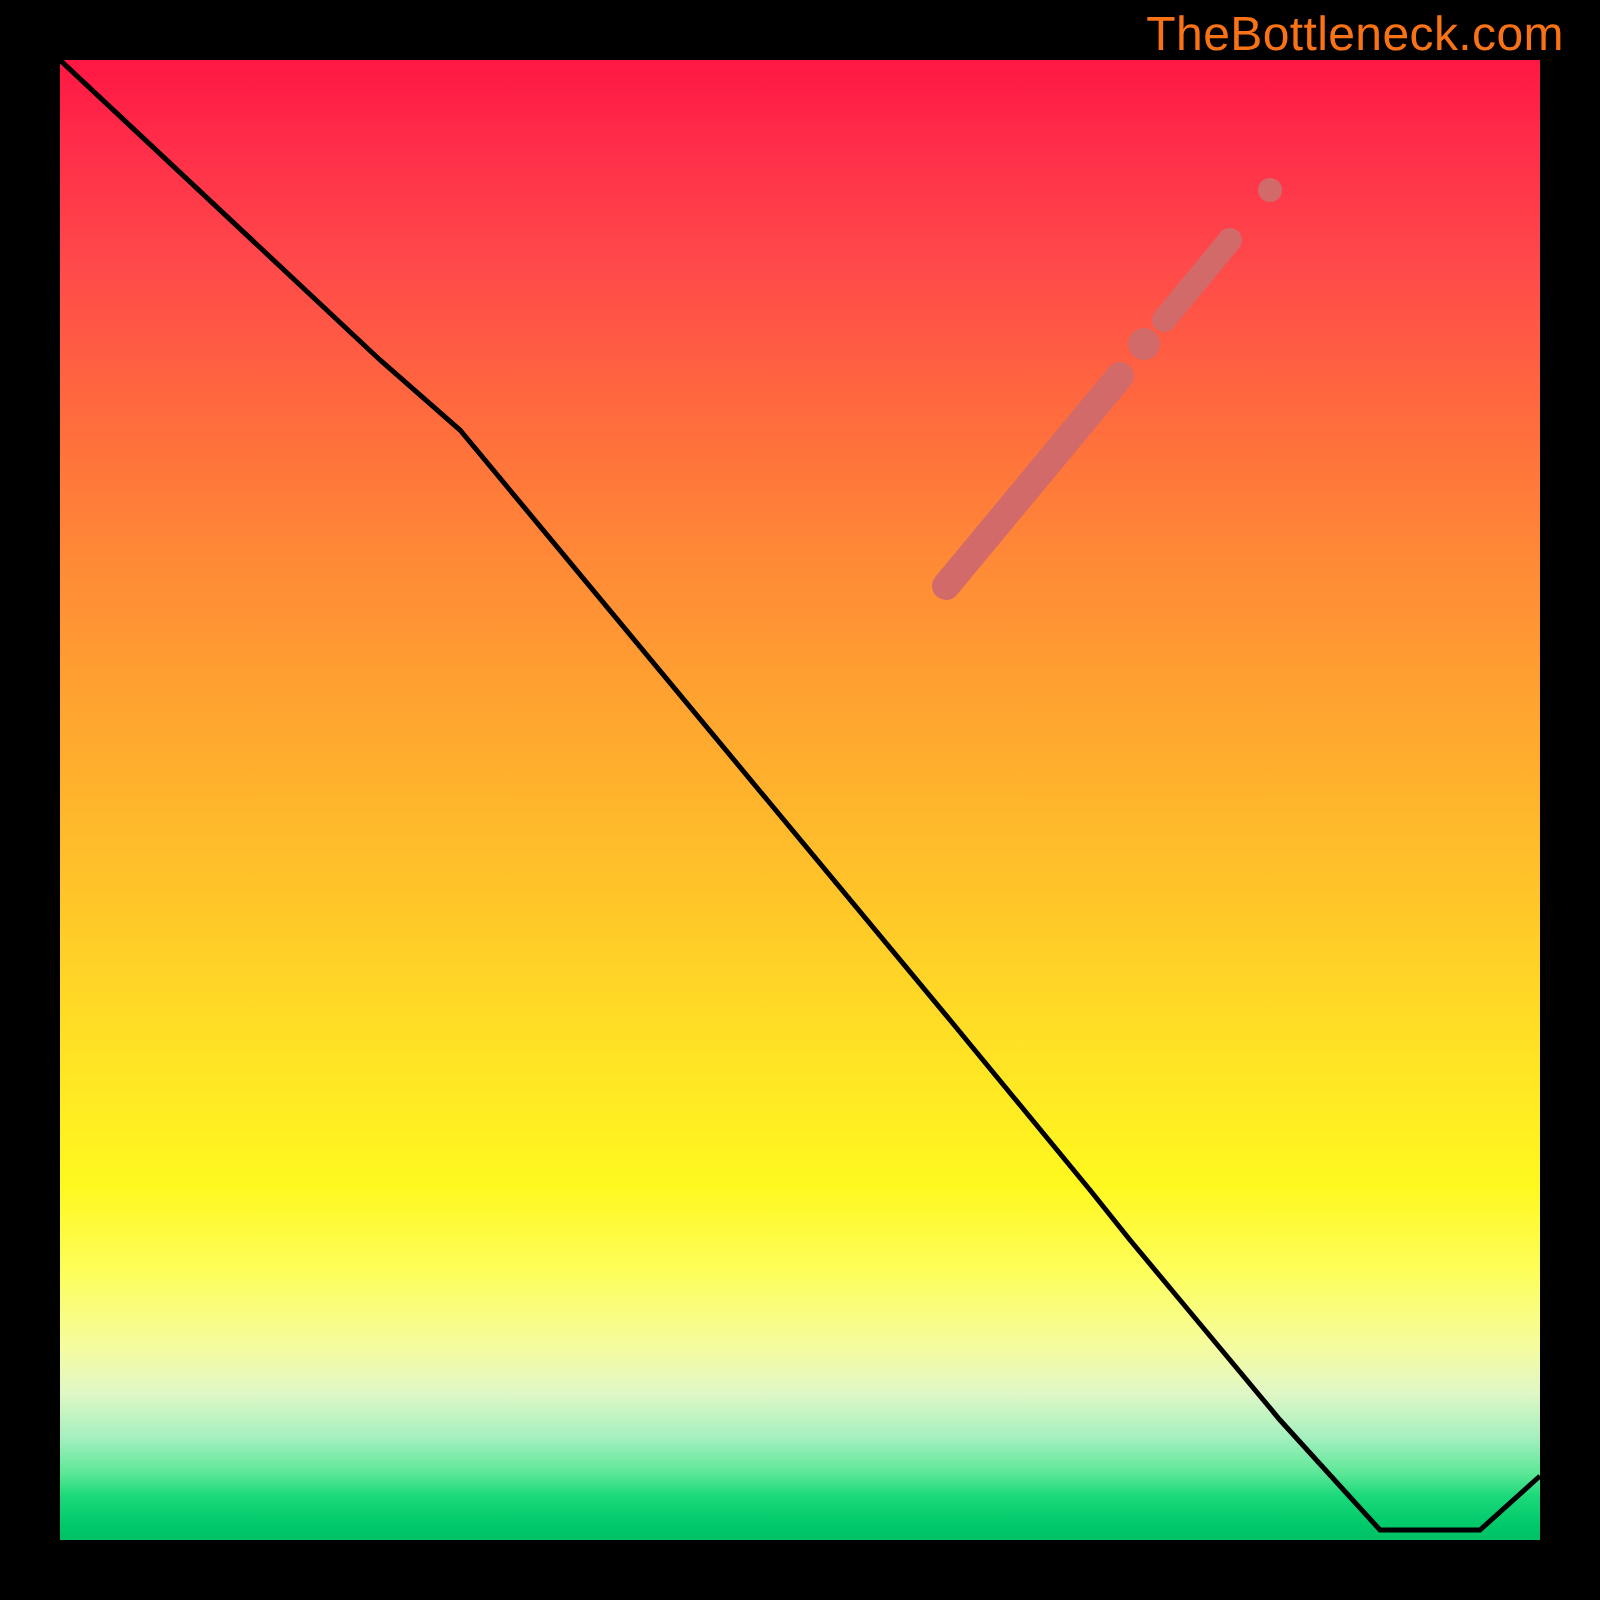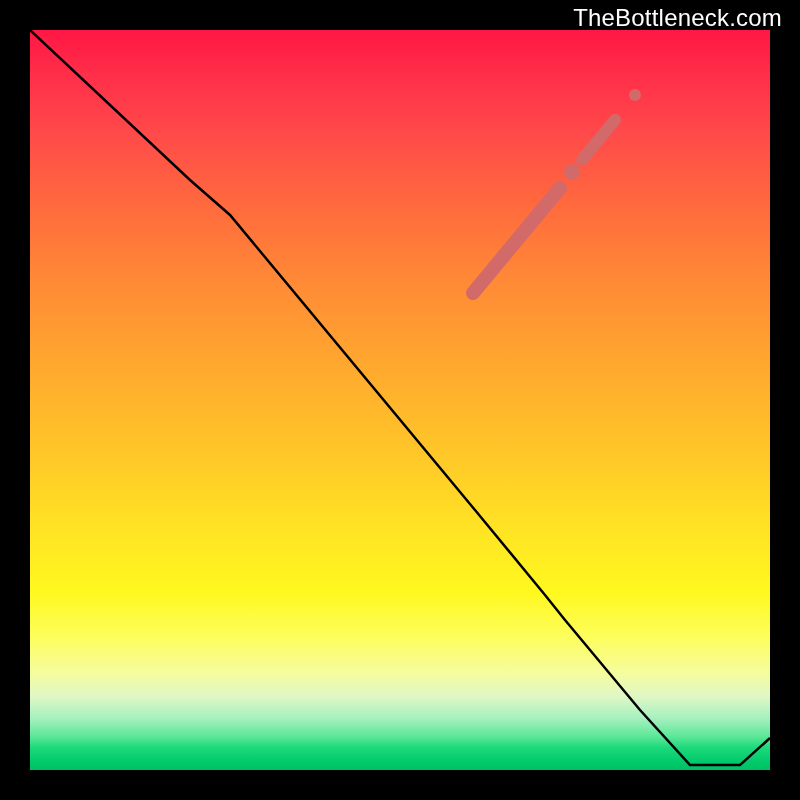--- a/index.html
+++ b/index.html
@@ -8,21 +8,21 @@
     height: 800px;
     background: #000;
     position: relative;
     overflow: hidden;
     font-family: Arial, sans-serif;
   }
   .watermark {
     position: absolute;
     top: 4px;
     right: 18px;
-    color: #ffffff;
+    color: #f97316;
     font-size: 24px;
     font-weight: 500;
     z-index: 10;
     letter-spacing: 0.2px;
   }
   .plot-area {
     position: absolute;
     left: 30px;
     top: 30px;
     width: 740px;

